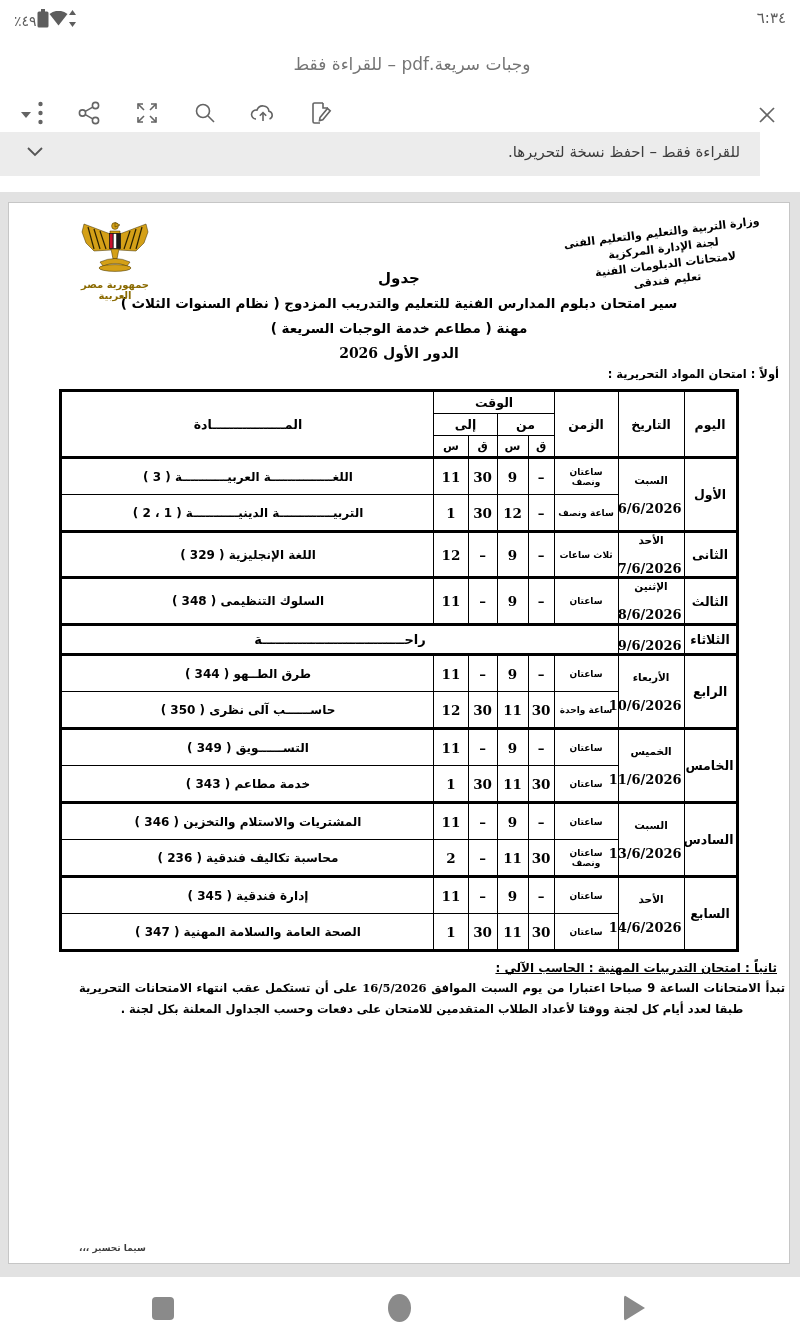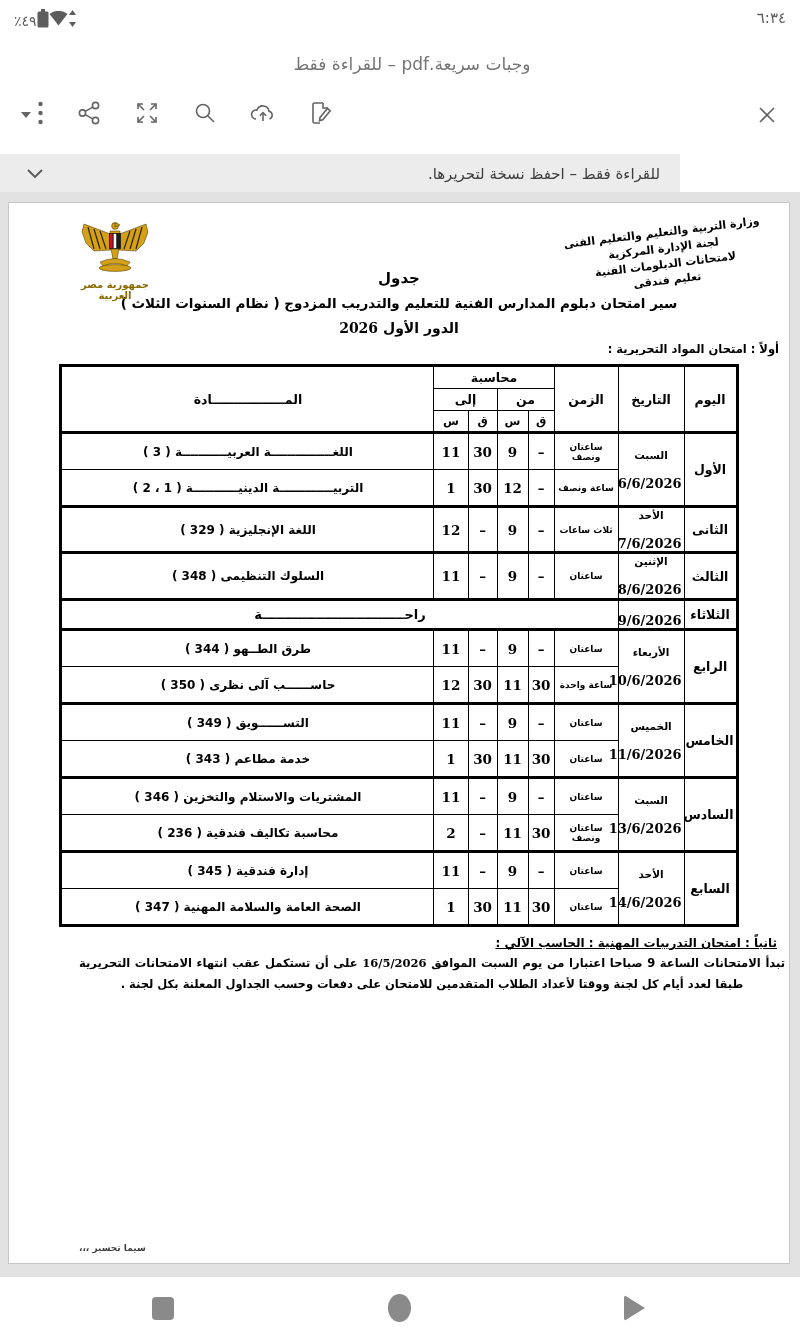--- a/index.html
+++ b/index.html
@@ -15,21 +15,21 @@
   .sb-time{position:absolute;right:14px;top:9px;font-size:15px;color:#5d5d5d;}
   
   .doc-title{position:absolute;top:54px;left:0;width:800px;text-align:center;
     font-size:17px;color:#757575;direction:rtl;margin-left:12px;}
   
   .toolbar{position:absolute;top:88px;left:0;width:800px;height:52px;}
   .tb-left{position:absolute;left:14px;top:10px;display:flex;align-items:center;gap:24px;}
   .tb-btn{width:34px;height:32px;display:flex;align-items:center;justify-content:center;background:none;border:none;padding:0;cursor:pointer;}
   .tb-close{position:absolute;right:16px;top:12px;}
   
-  .banner{position:absolute;top:154px;left:0;width:680px;height:44px;background:#ececec;direction:rtl;}
+  .banner{position:absolute;top:132px;left:0;width:760px;height:44px;background:#ececec;direction:rtl;}
   .banner-text{position:absolute;right:20px;top:11px;font-size:15px;color:#3d3d3d;}
   .banner-chevron{position:absolute;left:26px;top:14px;background:none;border:none;padding:0;cursor:pointer;}
   
   .viewer{position:absolute;top:192px;left:0;width:800px;height:1085px;background:#e2e2e2;}
   .page{position:absolute;top:10px;left:8px;width:782px;height:1062px;background:#fff;
     border:1px solid #c6c6c6;direction:rtl;box-sizing:border-box;}
   
   .lh-right{position:absolute;top:22px;right:26px;transform:rotate(-7deg);
     text-align:center;font-weight:bold;font-size:11px;line-height:1.45;color:#000;}
   .emblem{position:absolute;top:16px;left:64px;width:84px;text-align:center;}
@@ -230,20 +230,21 @@
     <div class="lh-right">
       <div>وزارة التربية والتعليم والتعليم الفنى</div>
       <div>لجنة الإدارة المركزية</div>
       <div>لامتحانات الدبلومات الفنية</div>
       <div>تعليم فندقى</div>
     </div>
 
     <div class="titles">
       <div class="t1">جدول</div>
       <div class="t2">سير امتحان دبلوم المدارس الفنية للتعليم والتدريب المزدوج ( نظام السنوات الثلاث )</div>
+      <div class="t3">مهنة ( مطاعم خدمة الوجبات السريعة )</div>
       <div class="t4">
         <span>الدور الأول</span>
         <span class="num">2026</span>
       </div>
     </div>
 
     <div class="intro">
       <span>أولاً : امتحان المواد التحريرية :</span>
     </div>
 
@@ -256,21 +257,21 @@
           <col style="width:31px">
           <col style="width:29px">
           <col style="width:34px">
         <col style="width:373px">
       </colgroup>
       <thead>
         <tr class="h1">
           <th rowspan="3" class="bb3">اليوم</th>
           <th rowspan="3" class="bb3">التاريخ</th>
           <th rowspan="3" class="bb3">الزمن</th>
-          <th colspan="4">محاسبة</th>
+          <th colspan="4">الوقت</th>
           <th rowspan="3" class="bb3">المـــــــــــــــــادة</th>
         </tr>
         <tr class="h2">
           <th colspan="2">من</th>
           <th colspan="2">إلى</th>
         </tr>
         <tr class="h3">
           <th>ق</th>
           <th>س</th>
           <th>ق</th>

